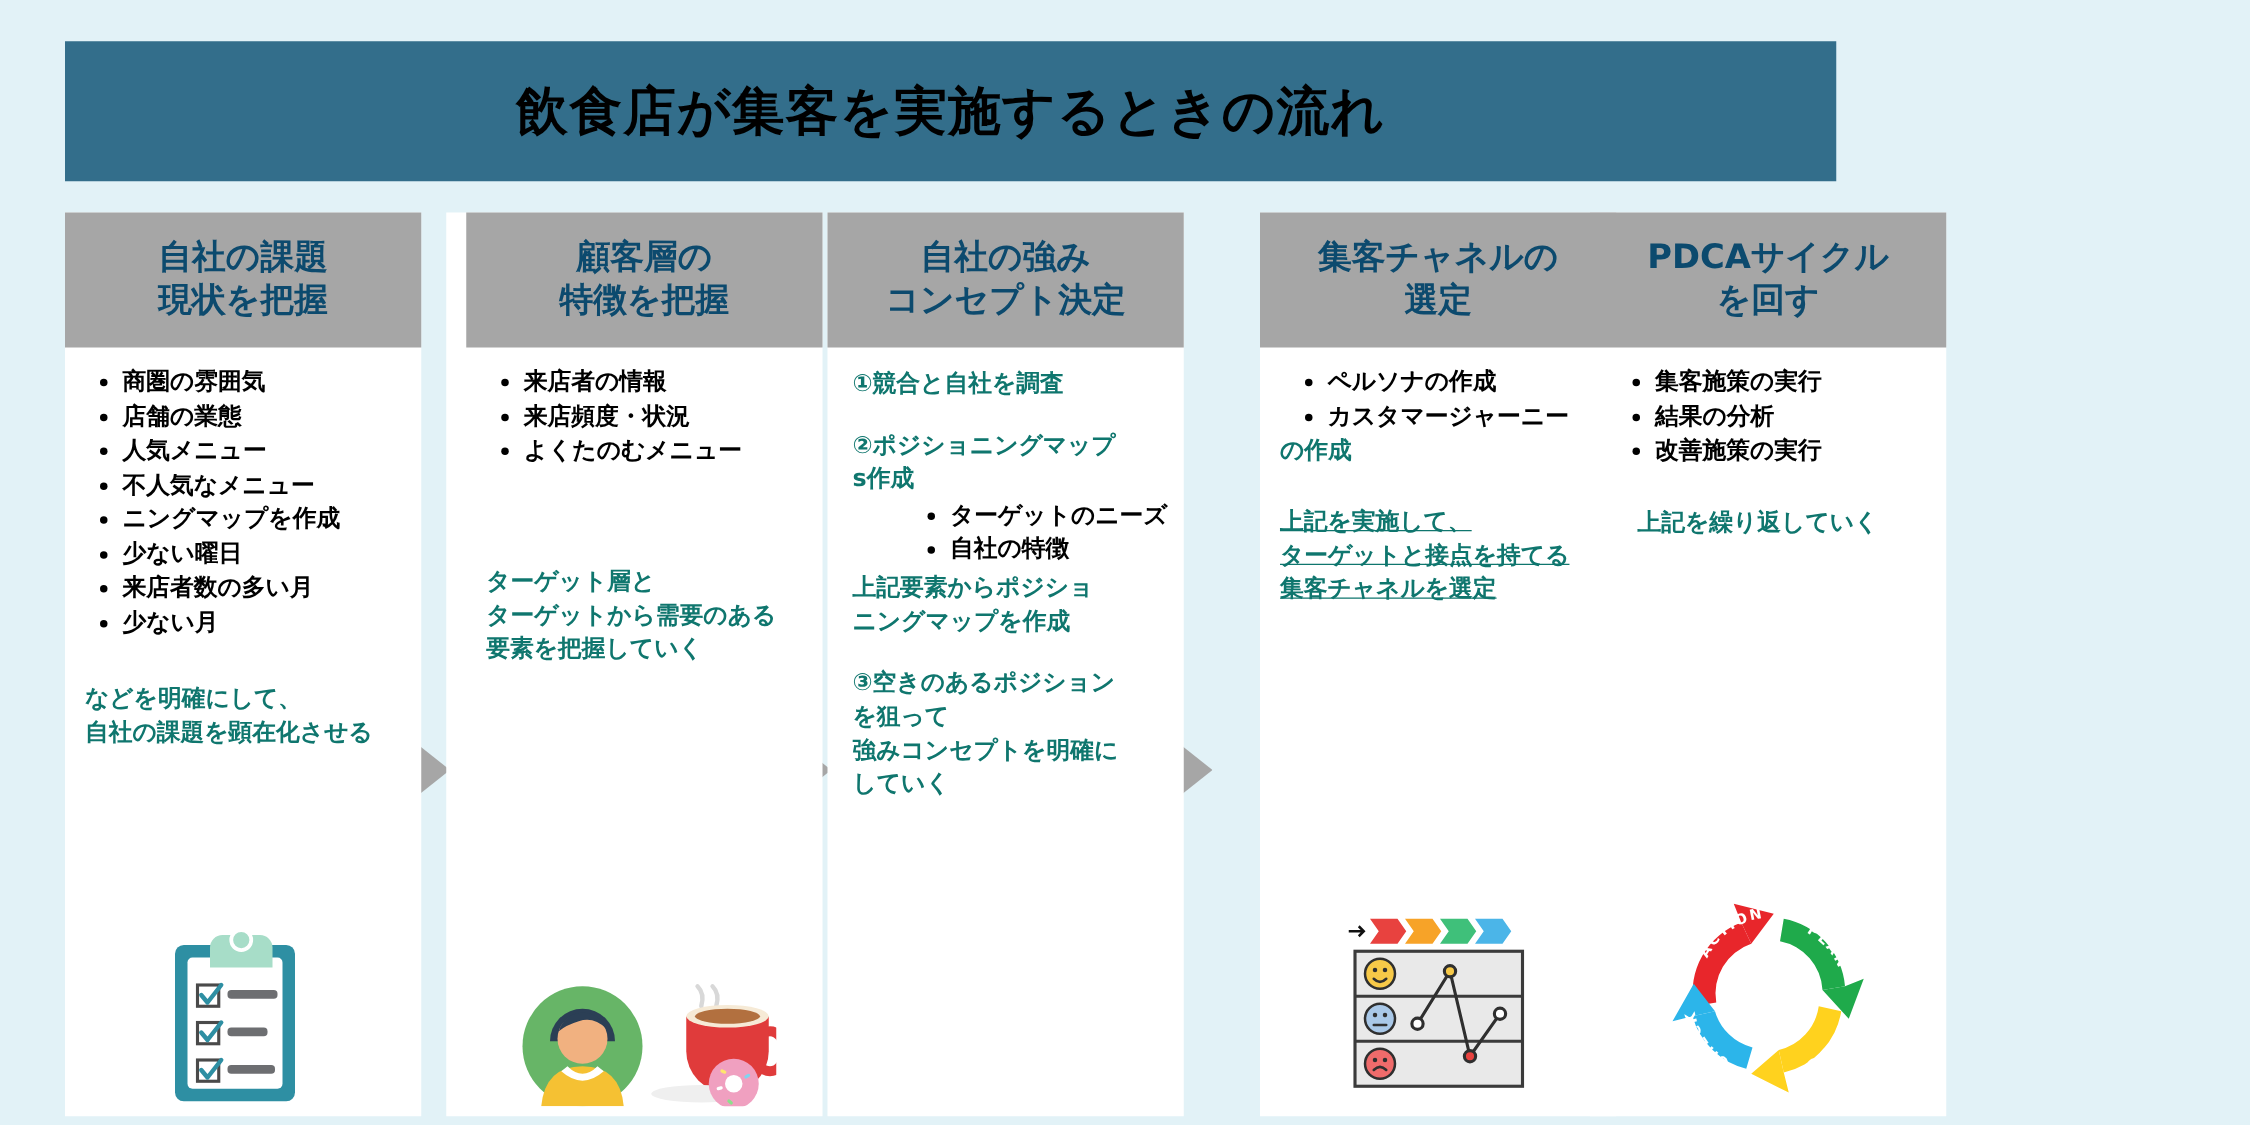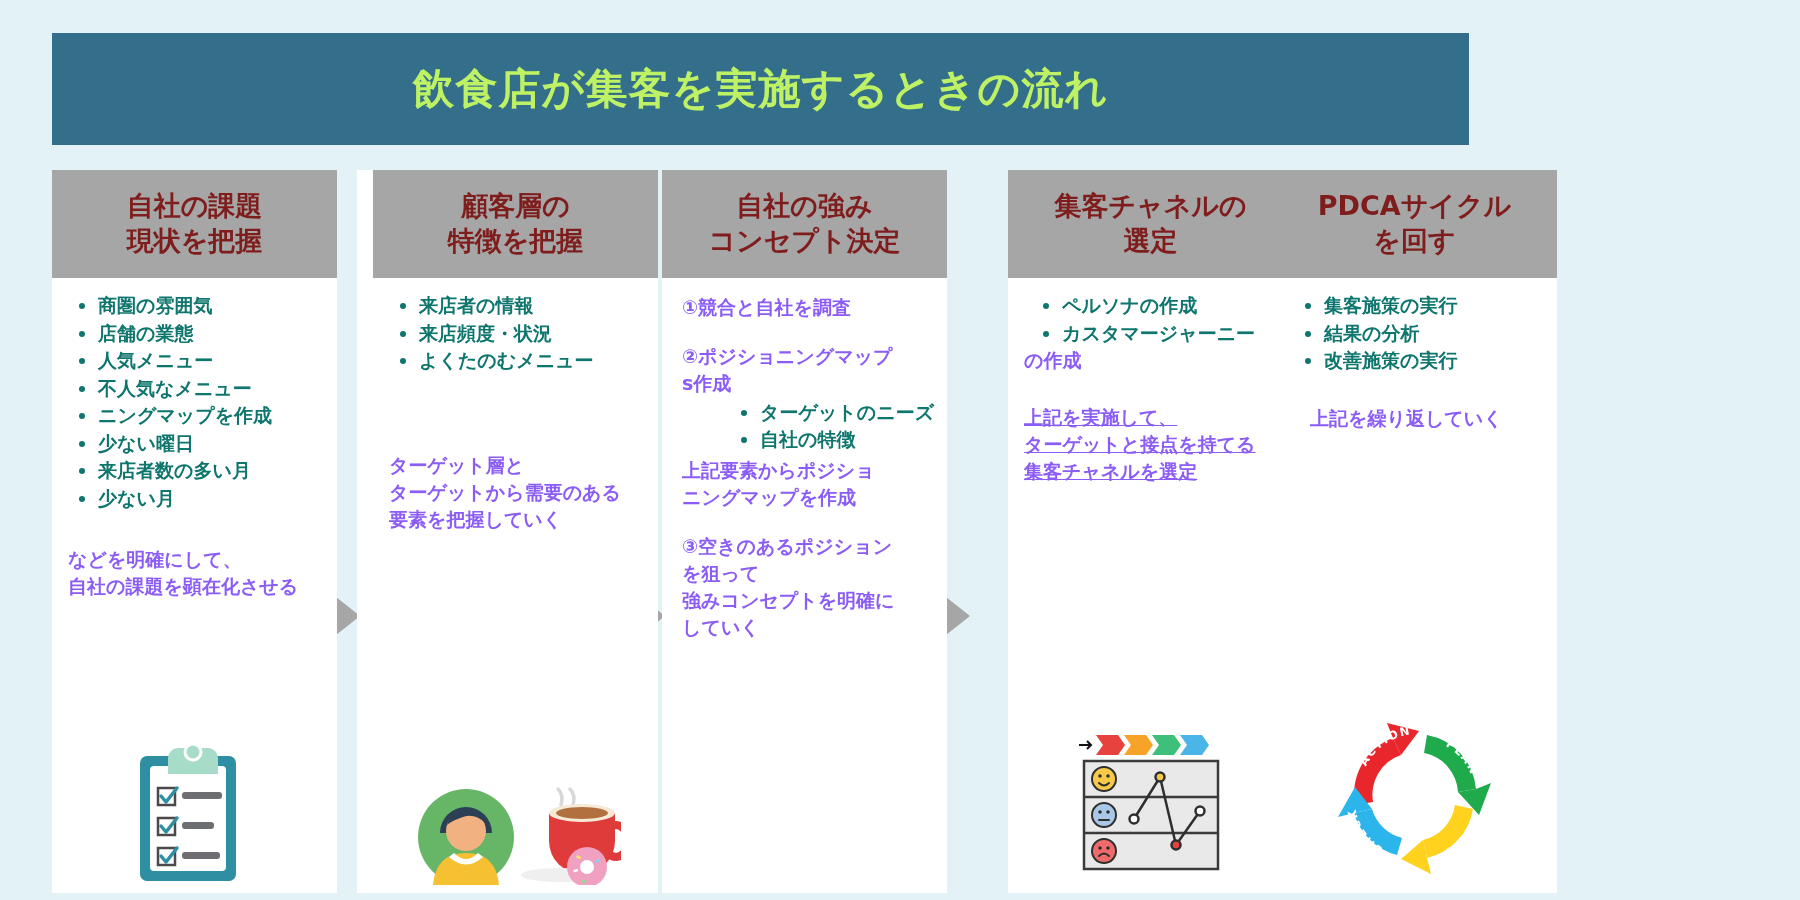--- a/index.html
+++ b/index.html
@@ -21,21 +21,21 @@
     left: 52px;
     top: 33px;
     width: 1417px;
     height: 112px;
     background: #336e8b;
     display: flex;
     align-items: center;
     justify-content: center;
   }
   #title-text {
-    color: #bef264;
+    color: #000000;
     font-size: 42px;
     font-weight: bold;
     letter-spacing: 1px;
     white-space: nowrap;
   }
 
   
   #columns {
     position: absolute;
     left: 0;
@@ -53,21 +53,21 @@
   }
   .col-0 { left: 52px; }
   .col-1 { left: 357px; padding-left: 16px; }
   .col-2 { left: 662px; }
   .col-3 { left: 967px; margin-left: 41px; }
   .col-4 { left: 1272px; }
 
   .col-header {
     height: 108px;
     background: #a6a6a6;
-    color: #7f1d1d;
+    color: #0c4a6e;
     display: flex;
     flex-direction: column;
     align-items: center;
     justify-content: center;
     text-align: center;
     font-size: 27px;
     font-weight: bold;
     line-height: 1.28;
   }
   .col-header span { display: block; white-space: nowrap; }
@@ -80,33 +80,33 @@
   }
 
   ul.bullets {
     margin: 0;
     padding: 0 0 0 36px;
     list-style: disc;
   }
   ul.bullets li {
     font-size: 19px;
     font-weight: bold;
-    color: #0f766e;
+    color: #000000;
     line-height: 1.45;
     white-space: nowrap;
   }
   ul.bullets.indented {
     padding-left: 52px;
   }
   ul.bullets.tight li { line-height: 1.42; margin-left: 32px; }
 
   .para {
     font-size: 19px;
     font-weight: bold;
-    color: #8b5cf6;
+    color: #0f766e;
     line-height: 1.42;
     margin: 0;
     padding-left: 6px;
   }
   .para.lead { margin-top: 34px; }
   .para.nogap { margin-top: 0; }
   .para.gapxs { margin-top: 4px; }
   .para.numbered { margin-top: 22px; }
   .para.first { margin-top: 2px; }
   .para .ln { display: block; white-space: nowrap; }

